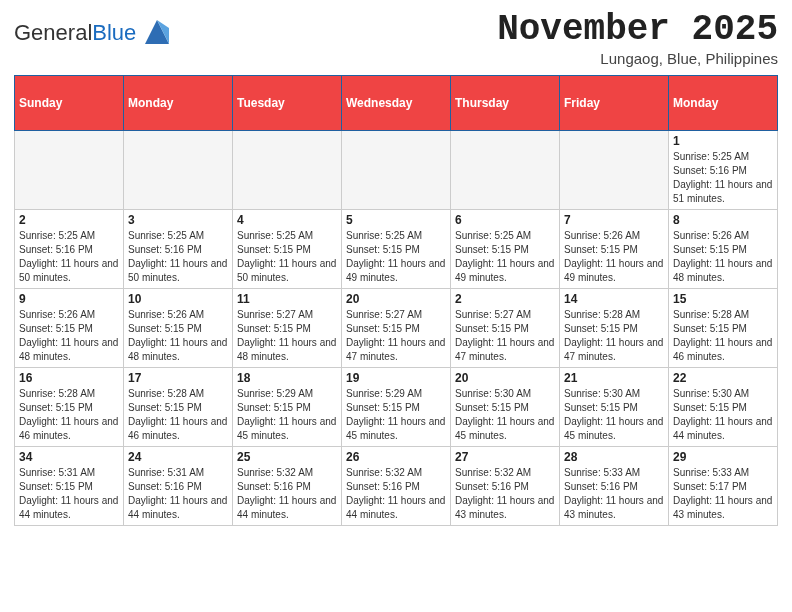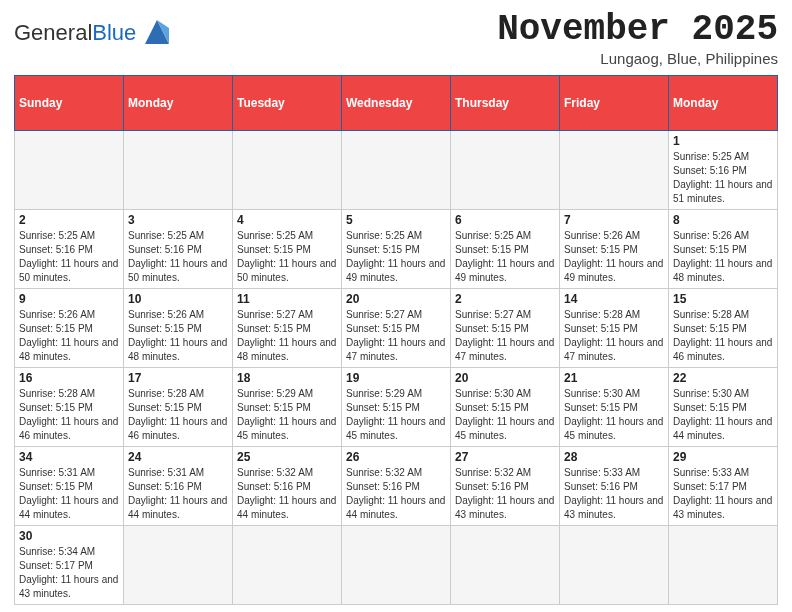--- a/index.html
+++ b/index.html
@@ -243,27 +243,15 @@
           </td>
           <td>
             <span class="day-number">28</span>
             <div class="day-info">Sunrise: 5:33 AM<br>Sunset: 5:16 PM<br>Daylight: 11 hours and 43 minutes.</div>
           </td>
           <td>
             <span class="day-number">29</span>
             <div class="day-info">Sunrise: 5:33 AM<br>Sunset: 5:17 PM<br>Daylight: 11 hours and 43 minutes.</div>
           </td>
         </tr>
-        <tr>
-          <td>
-            <span class="day-number">30</span>
-            <div class="day-info">Sunrise: 5:34 AM<br>Sunset: 5:17 PM<br>Daylight: 11 hours and 43 minutes.</div>
-          </td>
-          <td class="empty"></td>
-          <td class="empty"></td>
-          <td class="empty"></td>
-          <td class="empty"></td>
-          <td class="empty"></td>
-          <td class="empty"></td>
-        </tr>
       </tbody>
   </table>
 </div>
 
 </body></html>

